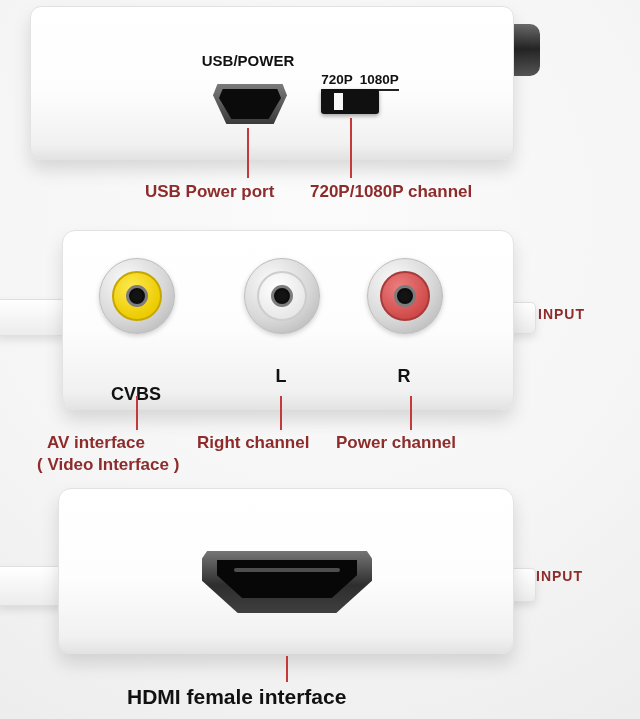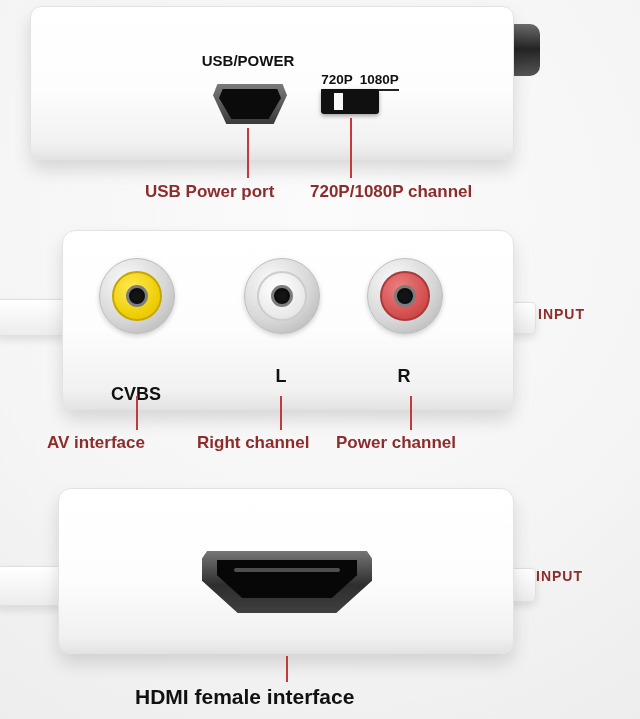--- a/index.html
+++ b/index.html
@@ -171,21 +171,21 @@
     clip-path:polygon(0 0,100% 0,100% 40%,82% 100%,18% 100%,0 40%);
   }
   .hdmi-pin{
     position:absolute;left:32px;top:17px;width:106px;height:4px;
     background:#4e4e4e;border-radius:2px;
   }
   .lbl-hdmi{left:237px;top:630px;width:100px;font-size:19px;}
   .output-word{left:536px;top:568px;}
   .ptr-hdmi{left:286px;top:656px;height:26px;}
   .ann-hdmi{
-    left:135px;top:685px;width:320px;
+    left:127px;top:685px;width:320px;
     color:#111;font-size:21px;
   }
 </style>
 </head>
 <body>
 
 <div class="canvas">
 
   <div class="dc-barrel"></div>
   <div class="device-body top-device"></div>
@@ -235,20 +235,21 @@
   <div class="device-text lbl-l">L</div>
   <div class="device-text lbl-r">R</div>
 
   <div class="side-word input-word">INPUT</div>
 
   <div class="ptr ptr-cvbs"></div>
   <div class="ptr ptr-l"></div>
   <div class="ptr ptr-r"></div>
 
   <div class="ann ann-av1">AV interface</div>
+  <div class="ann ann-av2">( Video Interface )</div>
   <div class="ann ann-left">Right channel</div>
   <div class="ann ann-right">Power channel</div>
 
   <div class="side-tab bot-left-tab"></div>
   <div class="side-tab bot-right-tab"></div>
   <div class="device-body bot-device"></div>
 
   <div class="hdmi-port">
     <div class="hdmi-outer"></div>
     <div class="hdmi-slot"></div>

